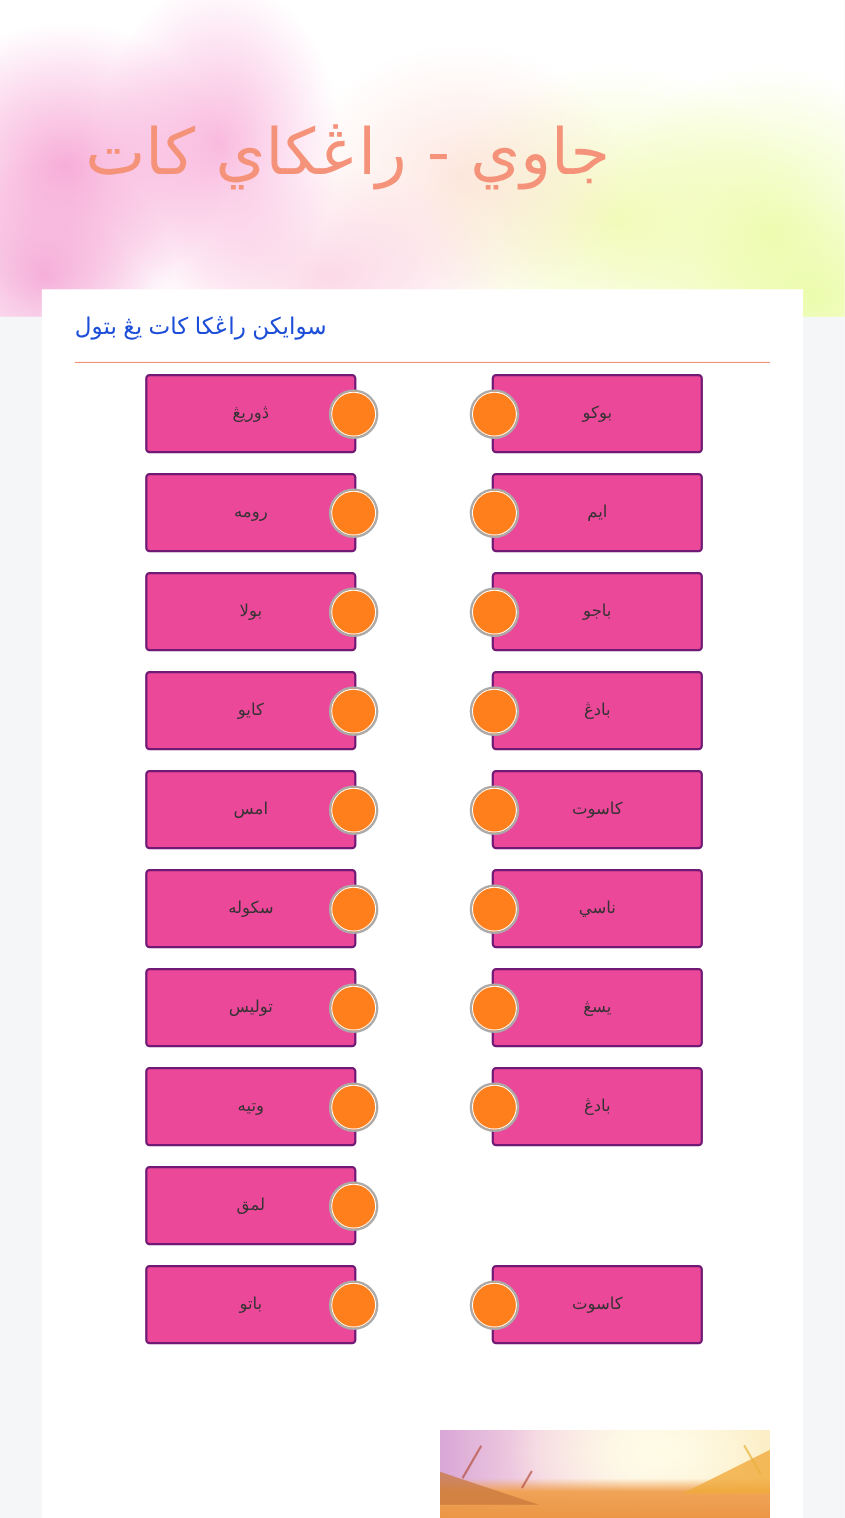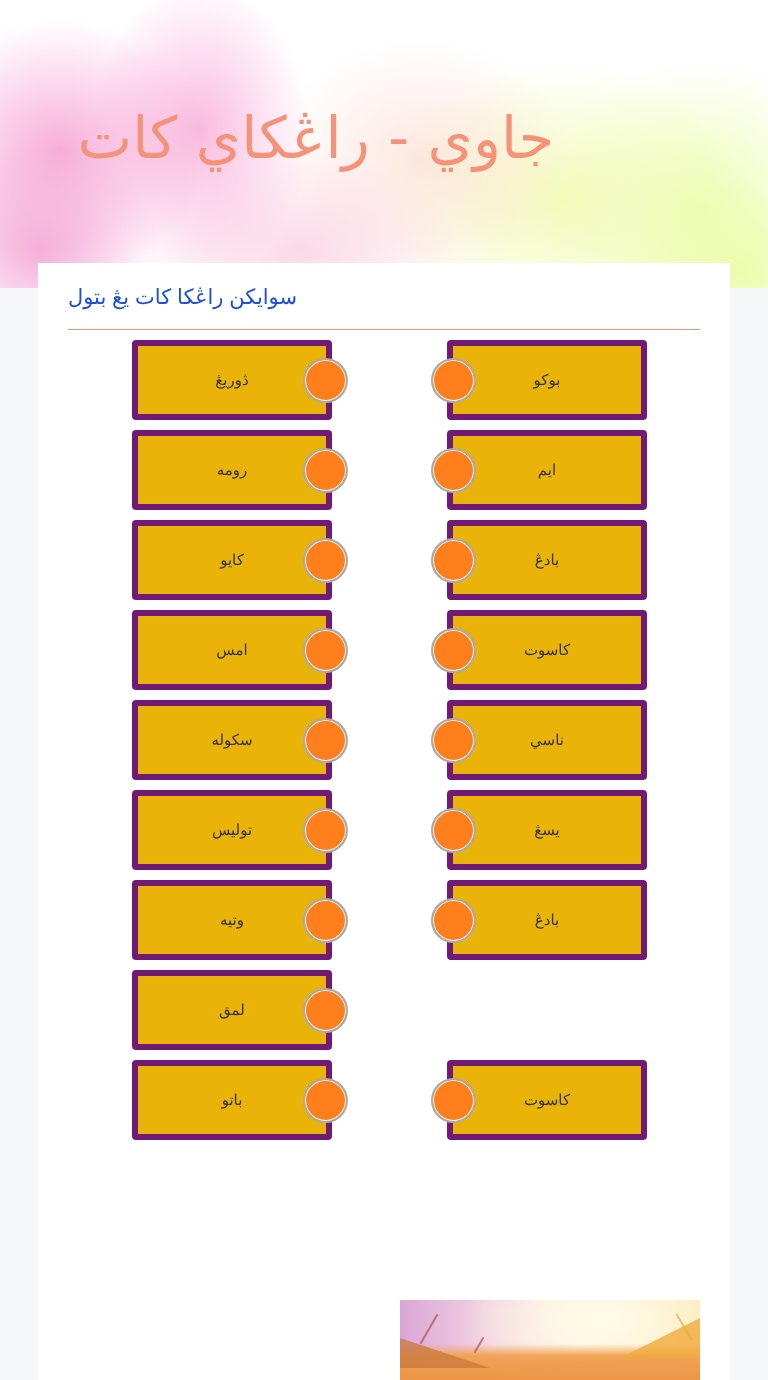--- a/index.html
+++ b/index.html
@@ -42,21 +42,21 @@
   .divider {
     position: absolute; left: 30px; top: 66px; width: 632px; height: 1px;
     background: #f4937a;
   }
   .pairs {
     position: absolute; left: 0; top: 77px; width: 692px;
   }
   .pair-row { position: relative; height: 90px; }
   .item {
     position: absolute; top: 0; width: 188px; height: 68px;
-    border: 6px solid #701a75; border-radius: 4px; background: #eab308;
+    border: 2px solid #701a75; border-radius: 4px; background: #ec4899;
     box-sizing: content-box;
   }
   .item.left { left: 94px; }
   .item.right { left: 409px; }
   .item-label {
     position: absolute; left: 0; right: 0; top: 0; height: 68px;
     line-height: 68px; text-align: center; direction: rtl;
     font-family: "Liberation Sans", sans-serif;
     font-size: 15px; color: #333333;
   }
@@ -117,20 +117,30 @@
           <div class="item-label">رومه</div>
           <div class="dot"></div>
         </div>
       <div class="item right">
           <div class="item-label">ايم</div>
           <div class="dot"></div>
         </div>
     </div>
     <div class="pair-row">
       <div class="item left">
+          <div class="item-label">بولا</div>
+          <div class="dot"></div>
+        </div>
+      <div class="item right">
+          <div class="item-label">باجو</div>
+          <div class="dot"></div>
+        </div>
+    </div>
+    <div class="pair-row">
+      <div class="item left">
           <div class="item-label">كايو</div>
           <div class="dot"></div>
         </div>
       <div class="item right">
           <div class="item-label">بادڠ</div>
           <div class="dot"></div>
         </div>
     </div>
     <div class="pair-row">
       <div class="item left">

